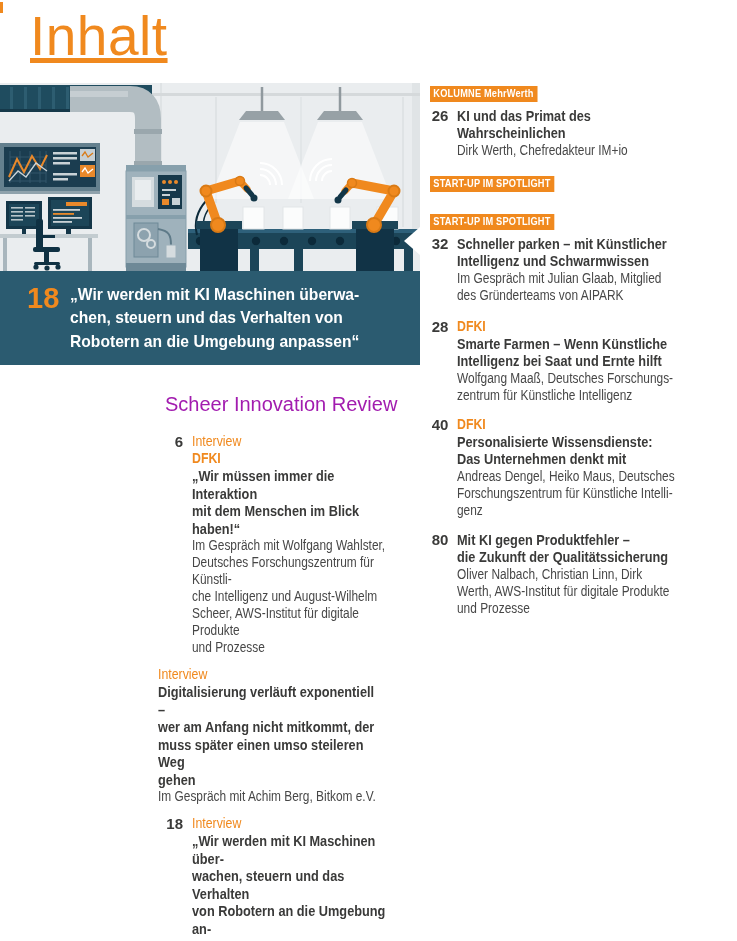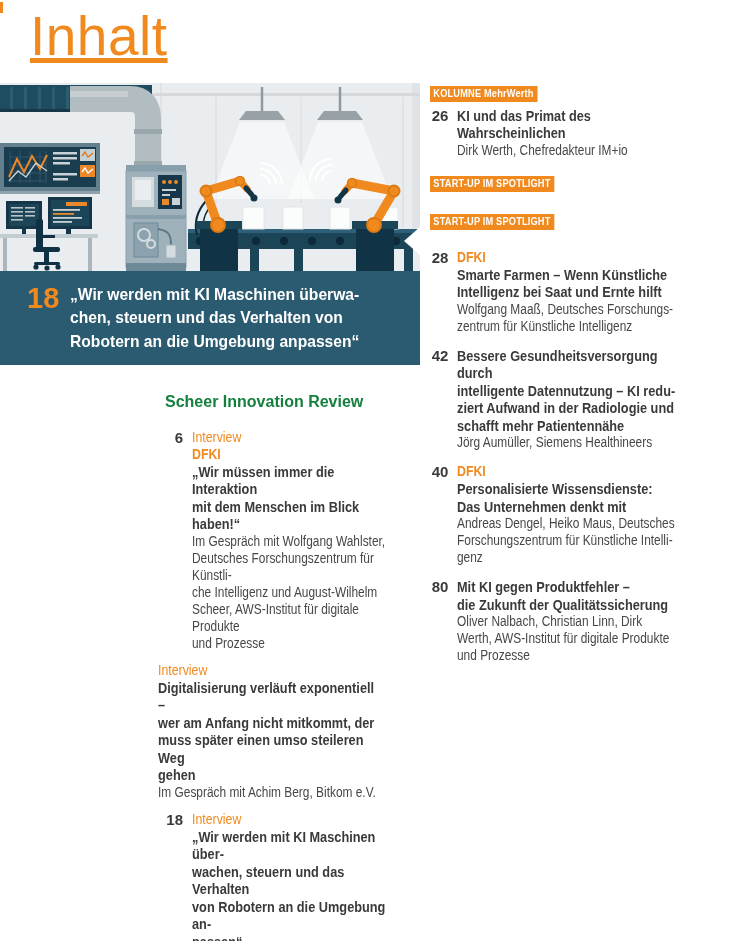--- a/index.html
+++ b/index.html
@@ -26,21 +26,21 @@
     width:420px; min-height:87px; background:#2B5B70;
     display:flex; align-items:flex-start; padding:12px 14px 12px 27px;
   }
   .hero-num { color:#F0891E; font-size:29px; font-weight:bold; line-height:1; margin-right:11px; margin-top:1px; }
   .hero-quote {
     color:#fff; font-weight:bold; font-size:17px; line-height:23.5px;
     white-space:pre-line; transform:scaleX(0.92); transform-origin:0 0;
   }
 
   .section-heading {
-    color:#15803d; font-size:16px; font-weight:700; line-height:1.1;
+    color:#a21caf; font-size:20px; font-weight:400; line-height:1.1;
   }
   .left-heading { margin:28px 0 18px 165px; }
   .right-heading { margin:20px 0 16px 0; }
 
   .entries-left { margin-left:149px; }
   .entry { display:flex; margin-bottom:10px; }
   .entry .num {
     font-weight:bold; font-size:15px; line-height:17px; color:#3A3A39;
     width:34px; text-align:right; padding-right:0; flex:0 0 34px;
   }
@@ -334,44 +334,43 @@
         </div>
       </div>
     </div>
 
     <div class="group">
       <span class="tag">START-UP IM SPOTLIGHT</span>
     </div>
 
     <div class="group">
       <span class="tag">START-UP IM SPOTLIGHT</span>
+      <div class="entry">
+        <div class="num">32</div>
+        <div class="body">
+          <div class="title">Schneller parken – mit Künstlicher
+Intelligenz und Schwarmwissen</div>
+          <div class="desc">Im Gespräch mit Julian Glaab, Mitglied
+des Gründerteams von AIPARK</div>
+        </div>
+      </div>
     </div>
 
 
     <div class="entry">
       <div class="num">28</div>
       <div class="body">
         <div class="kicker bold">DFKI</div>
         <div class="title">Smarte Farmen – Wenn Künstliche
 Intelligenz bei Saat und Ernte hilft</div>
         <div class="desc">Wolfgang Maaß, Deutsches Forschungs-
 zentrum für Künstliche Intelligenz</div>
       </div>
     </div>
 
-    <div class="entry">
-      <div class="num">42</div>
-      <div class="body">
-        <div class="title">Bessere Gesundheitsversorgung durch
-intelligente Datennutzung – KI redu-
-ziert Aufwand in der Radiologie und
-schafft mehr Patientennähe</div>
-        <div class="desc">Jörg Aumüller, Siemens Healthineers</div>
-      </div>
-    </div>
 
     <div class="entry">
       <div class="num">40</div>
       <div class="body">
         <div class="kicker bold">DFKI</div>
         <div class="title">Personalisierte Wissensdienste:
 Das Unternehmen denkt mit</div>
         <div class="desc">Andreas Dengel, Heiko Maus, Deutsches
 Forschungszentrum für Künstliche Intelli-
 genz</div>

